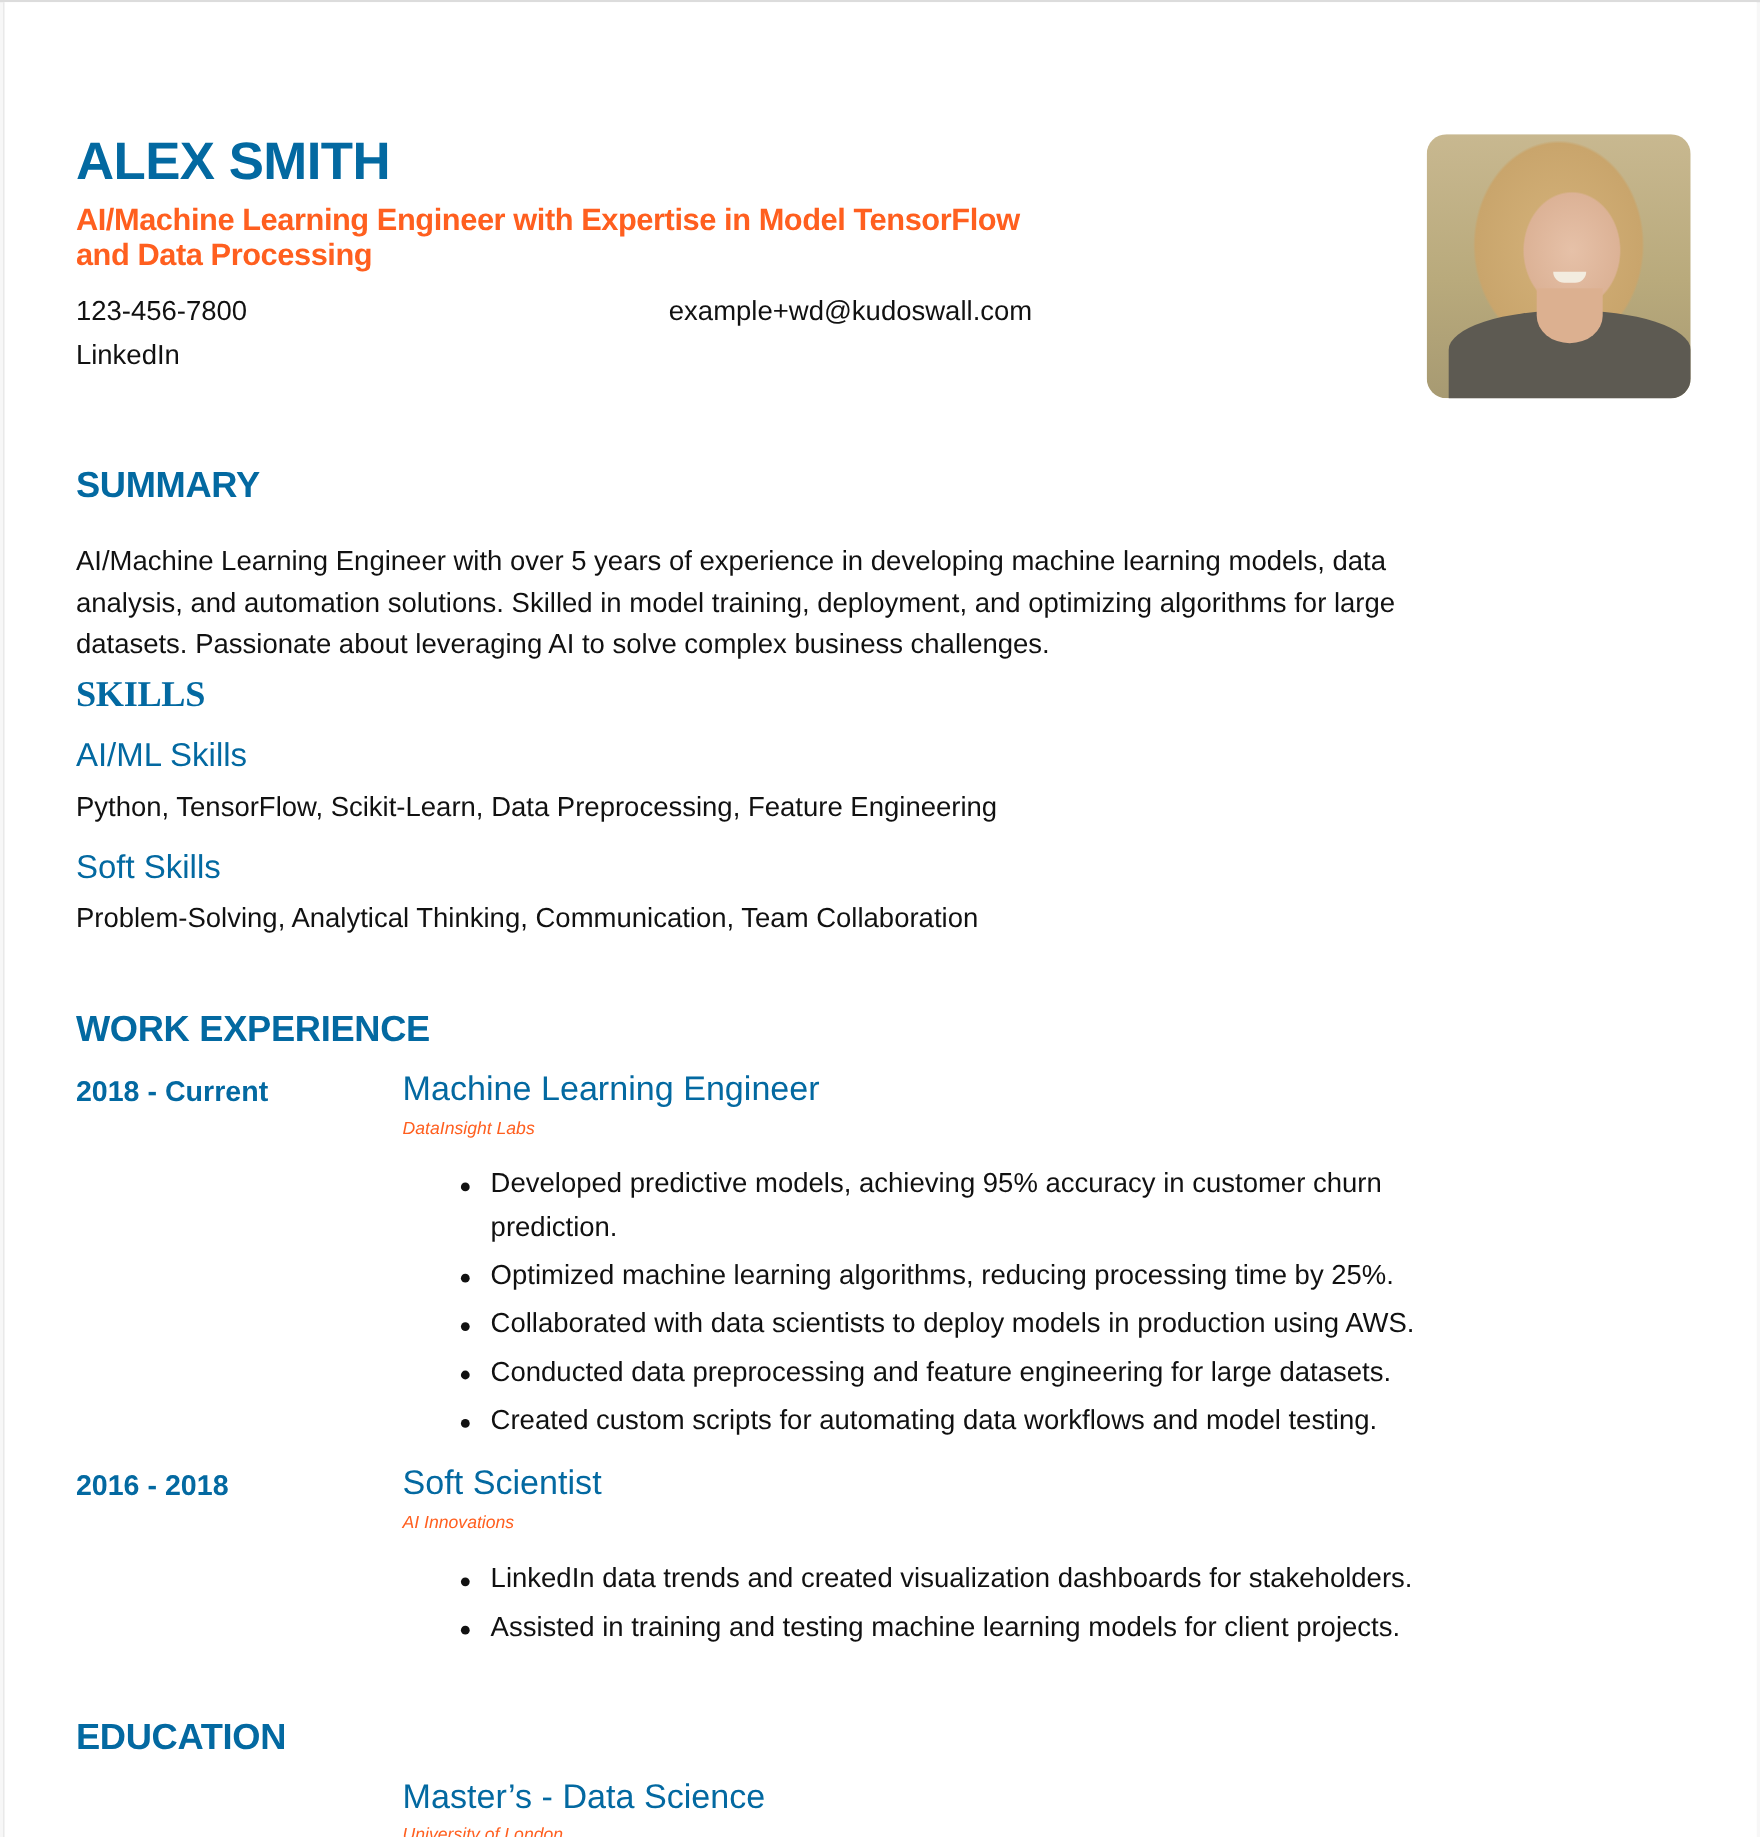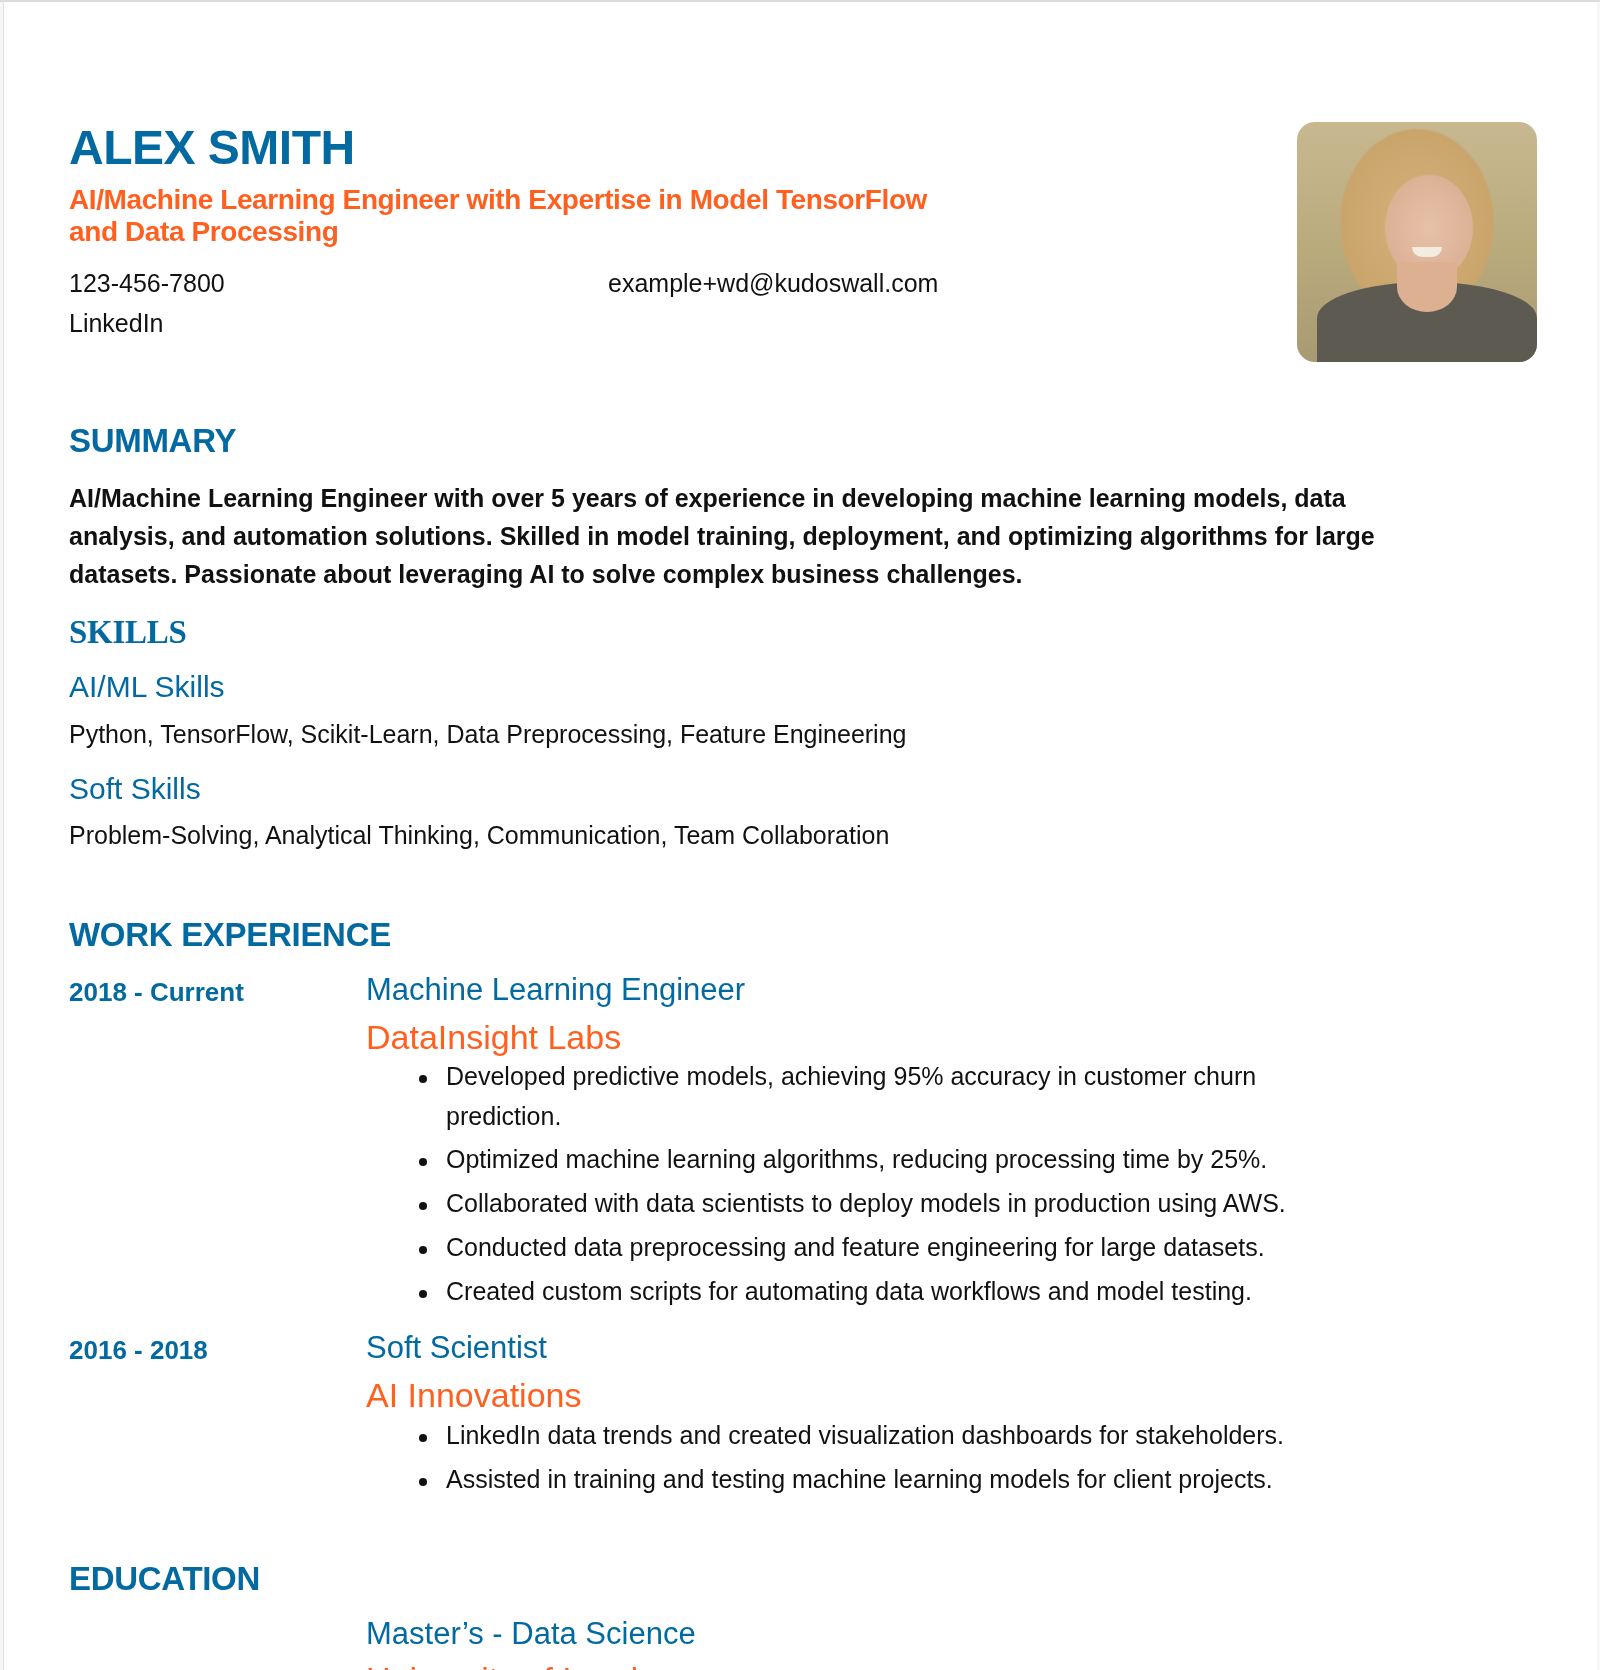--- a/index.html
+++ b/index.html
@@ -19,21 +19,21 @@
                 linear-gradient(180deg, #c8b890 0%, #b9aa7c 55%, #a79a72 100%); }
   .photo .shirt { position:absolute; left:20px; bottom:-10px; width:220px; height:90px; background:#5d5a52; border-radius:50% 50% 0 0 / 40% 40% 0 0; }
   .photo .neck { position:absolute; left:100px; bottom:50px; width:60px; height:50px; background:#dcb090; border-radius:0 0 50% 50%; }
   .photo .smile { position:absolute; left:115px; top:125px; width:30px; height:10px; background:#f3ecdf; border-radius:0 0 15px 15px; }
   .section { left:65px; font-size:33px; font-weight:bold; letter-spacing:-0.3px; }
   .para { left:65px; font-size:25px; line-height:38px; white-space:normal; width:1480px; color:#111; }
   .subhead { left:65px; font-size:30px; }
   .skilltxt { left:65px; font-size:25px; }
   .date { left:65px; font-size:26px; font-weight:bold; }
   .role { left:362px; font-size:31px; }
-  .company { left:362px; font-size:34px; }
+  .company { left:362px; font-size:16px;font-style:italic; }
   .bullet { font-size:25px; color:#111; }
   .dot { position:absolute; width:8px; height:8px; border-radius:50%; background:#111; }
 </style>
 </head>
 <body>
 
 <div class="topbar"></div>
 <div class="page">
 
   <div class="abs name navy">ALEX SMITH</div>
@@ -45,21 +45,21 @@
   <div class="abs contact black" style="left:604px; top:267px;">example+wd@kudoswall.com</div>
   <div class="abs contact black" style="left:65px; top:307px;">LinkedIn</div>
 
   <div class="photo">
     <div class="shirt"></div>
     <div class="neck"></div>
     <div class="smile"></div>
   </div>
 
   <div class="abs section navy" style="top:420px;">SUMMARY</div>
-  <div class="abs para" style="top:477px;font-weight:bold;">
+  <div class="abs para" style="top:489px;">
     <span>AI/Machine Learning Engineer with over 5 years of experience in developing machine learning models, data</span><br>
     <span>analysis, and automation solutions. Skilled in model training, deployment, and optimizing algorithms for large</span><br>
     <span>datasets. Passionate about leveraging AI to solve complex business challenges.</span>
   </div>
 
   <div class="abs section navy" style="top:612px;font-family:Liberation Serif, serif;">SKILLS</div>
   <div class="abs subhead navy" style="top:668px;">AI/ML Skills</div>
   <div class="abs skilltxt black" style="top:718px;">Python, TensorFlow, Scikit-Learn, Data Preprocessing, Feature Engineering</div>
   <div class="abs subhead navy" style="top:770px;">Soft Skills</div>
   <div class="abs skilltxt black" style="top:819px;">Problem-Solving, Analytical Thinking, Communication, Team Collaboration</div>

